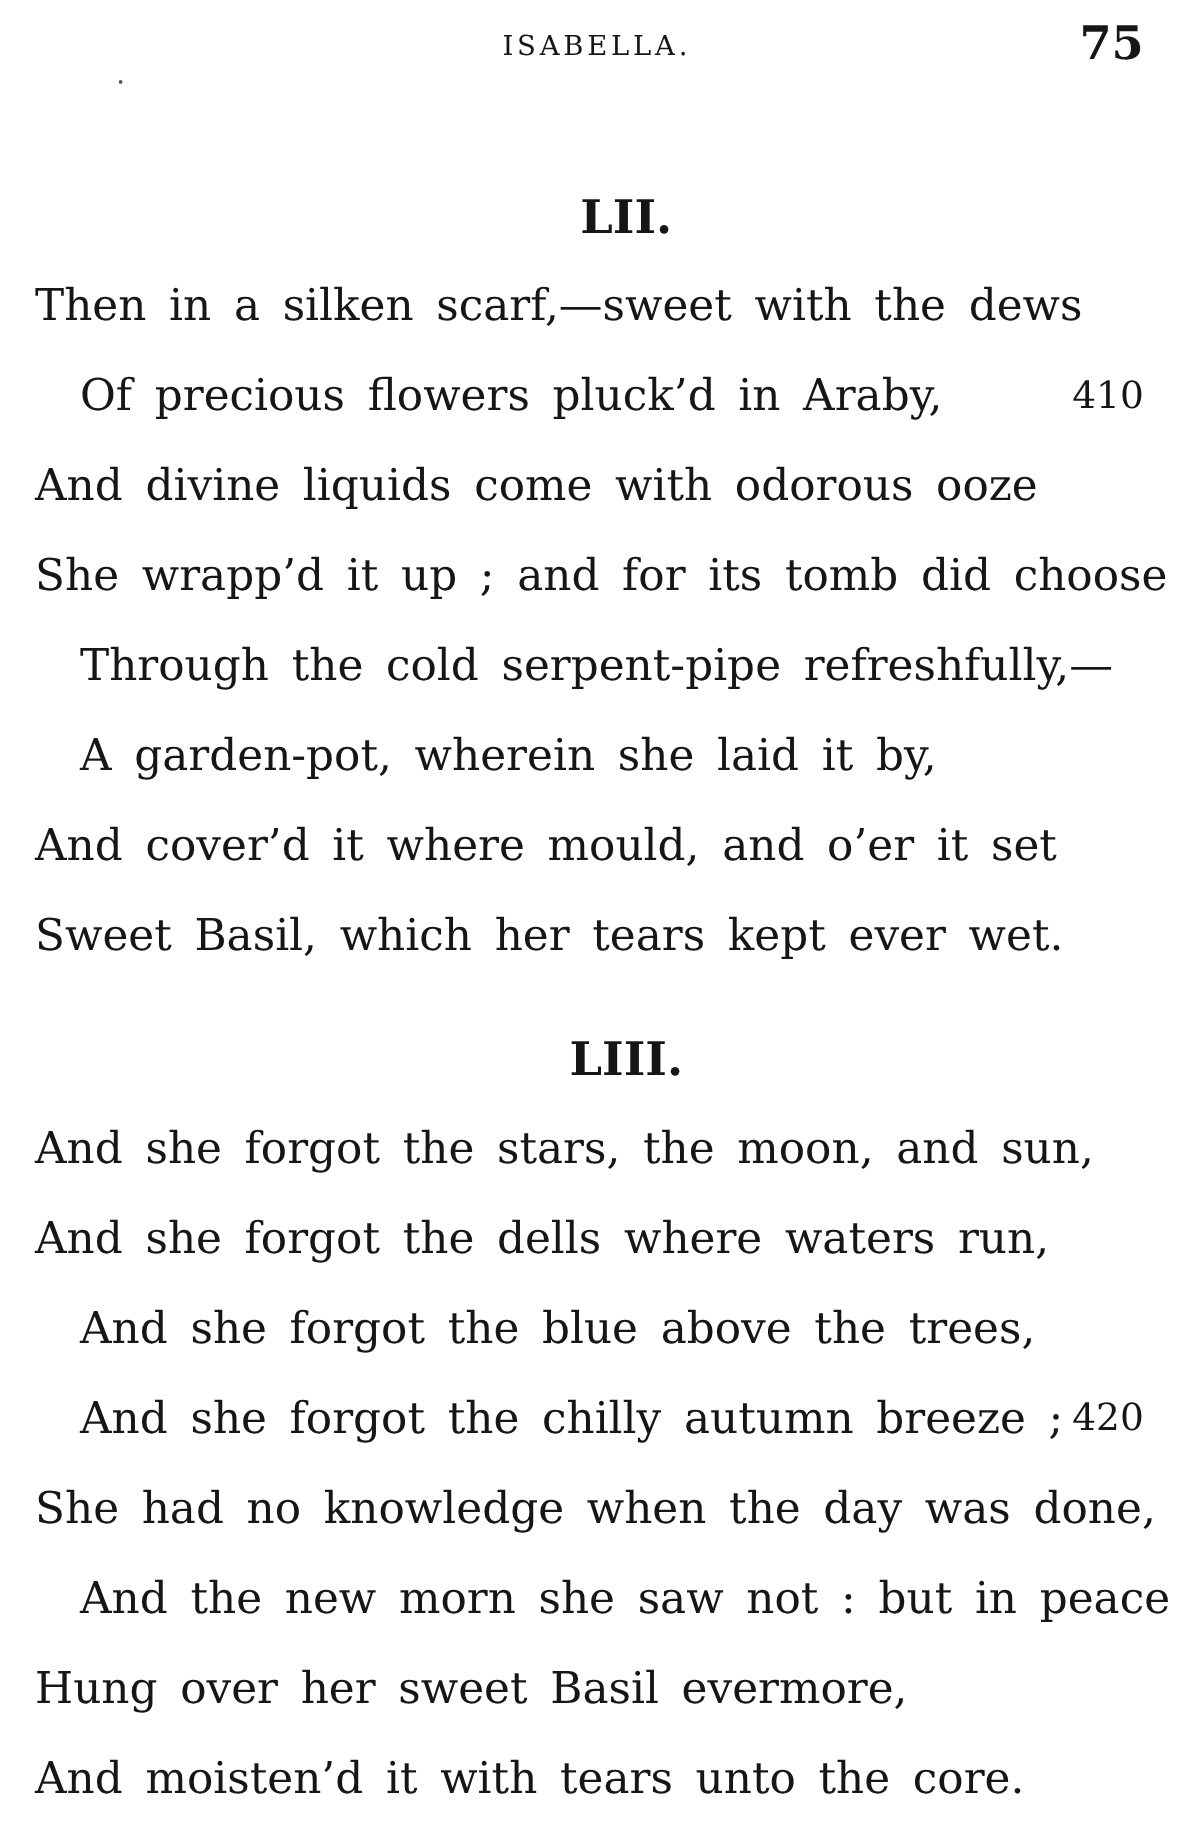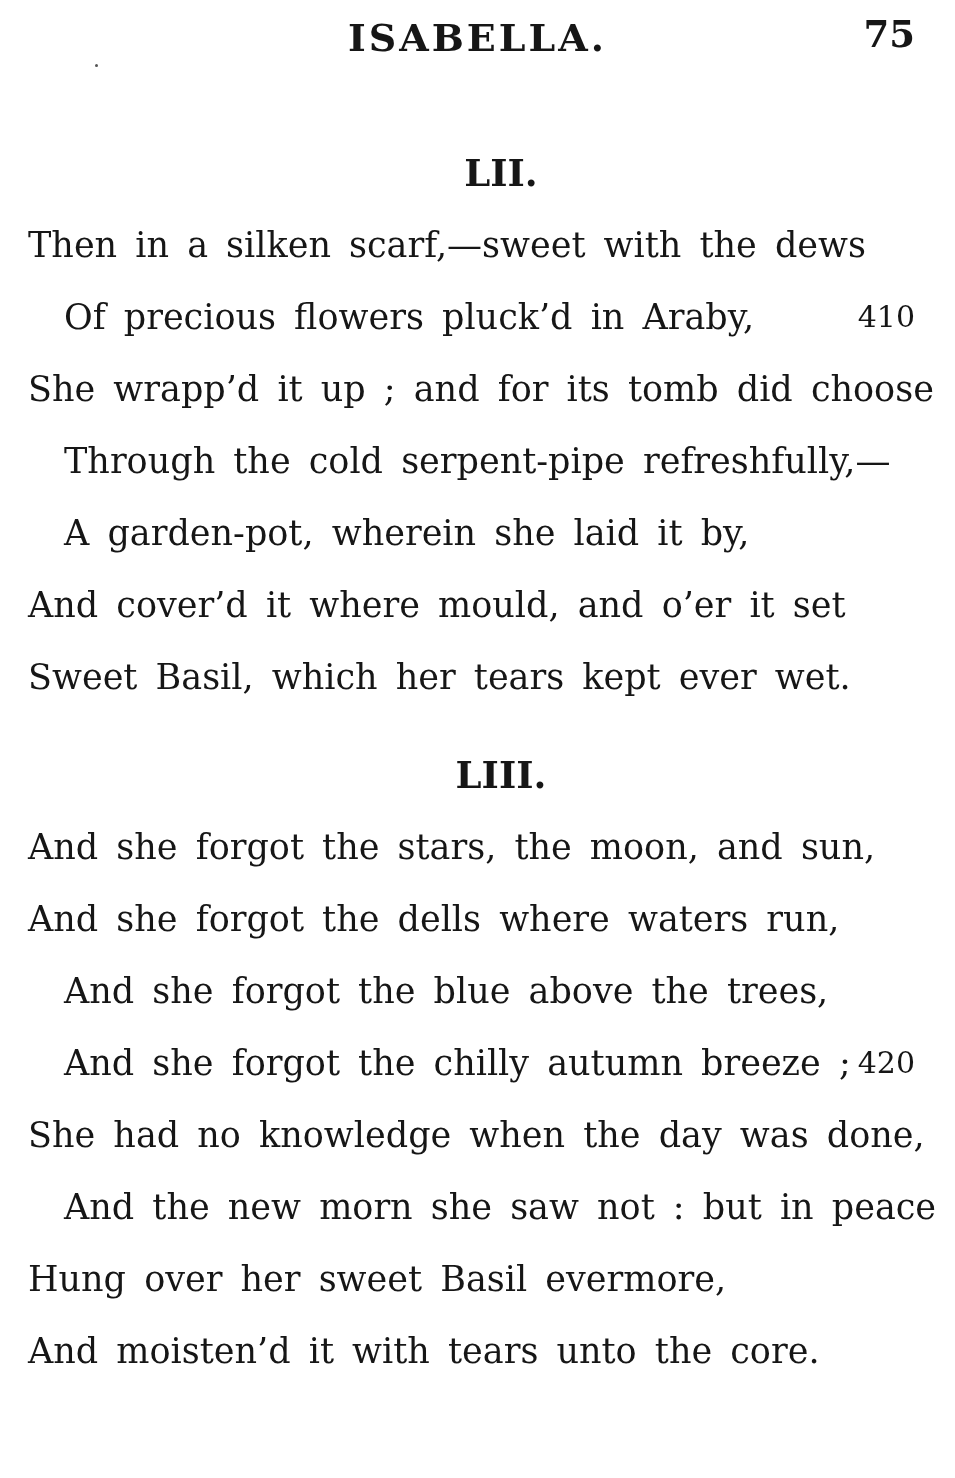--- a/index.html
+++ b/index.html
@@ -16,22 +16,22 @@
     font-family: "DejaVu Serif", "Liberation Serif", serif;
     overflow: hidden;
   }
   .running-head {
     position: relative;
     padding-top: 18px;
     height: 46px;
   }
   .running-title {
     text-align: center;
-    font-size: 38px;
-    font-weight: bold;
+    font-size: 22px;
+    font-weight: normal;
     letter-spacing: 3px;
     line-height: 40px;
   }
   .page-number {
     position: absolute;
     top: 14px;
     right: 40px;
     font-size: 37px;
     font-weight: bold;
     line-height: 40px;
@@ -103,20 +103,23 @@
     <div class="stanza-heading first">LII.</div>
 
     <div class="poem-line">
       <span>Then in a silken scarf,—sweet with the dews</span>
     </div>
     <div class="poem-line indent">
       <span>Of precious flowers pluck’d in Araby,</span>
       <span class="line-number">410</span>
     </div>
     <div class="poem-line">
+      <span>And divine liquids come with odorous ooze</span>
+    </div>
+    <div class="poem-line">
       <span>She wrapp’d it up ; and for its tomb did choose</span>
     </div>
     <div class="poem-line indent">
       <span>Through the cold serpent-pipe refreshfully,—</span>
     </div>
     <div class="poem-line indent">
       <span>A garden-pot, wherein she laid it by,</span>
     </div>
     <div class="poem-line">
       <span>And cover’d it where mould, and o’er it set</span>

